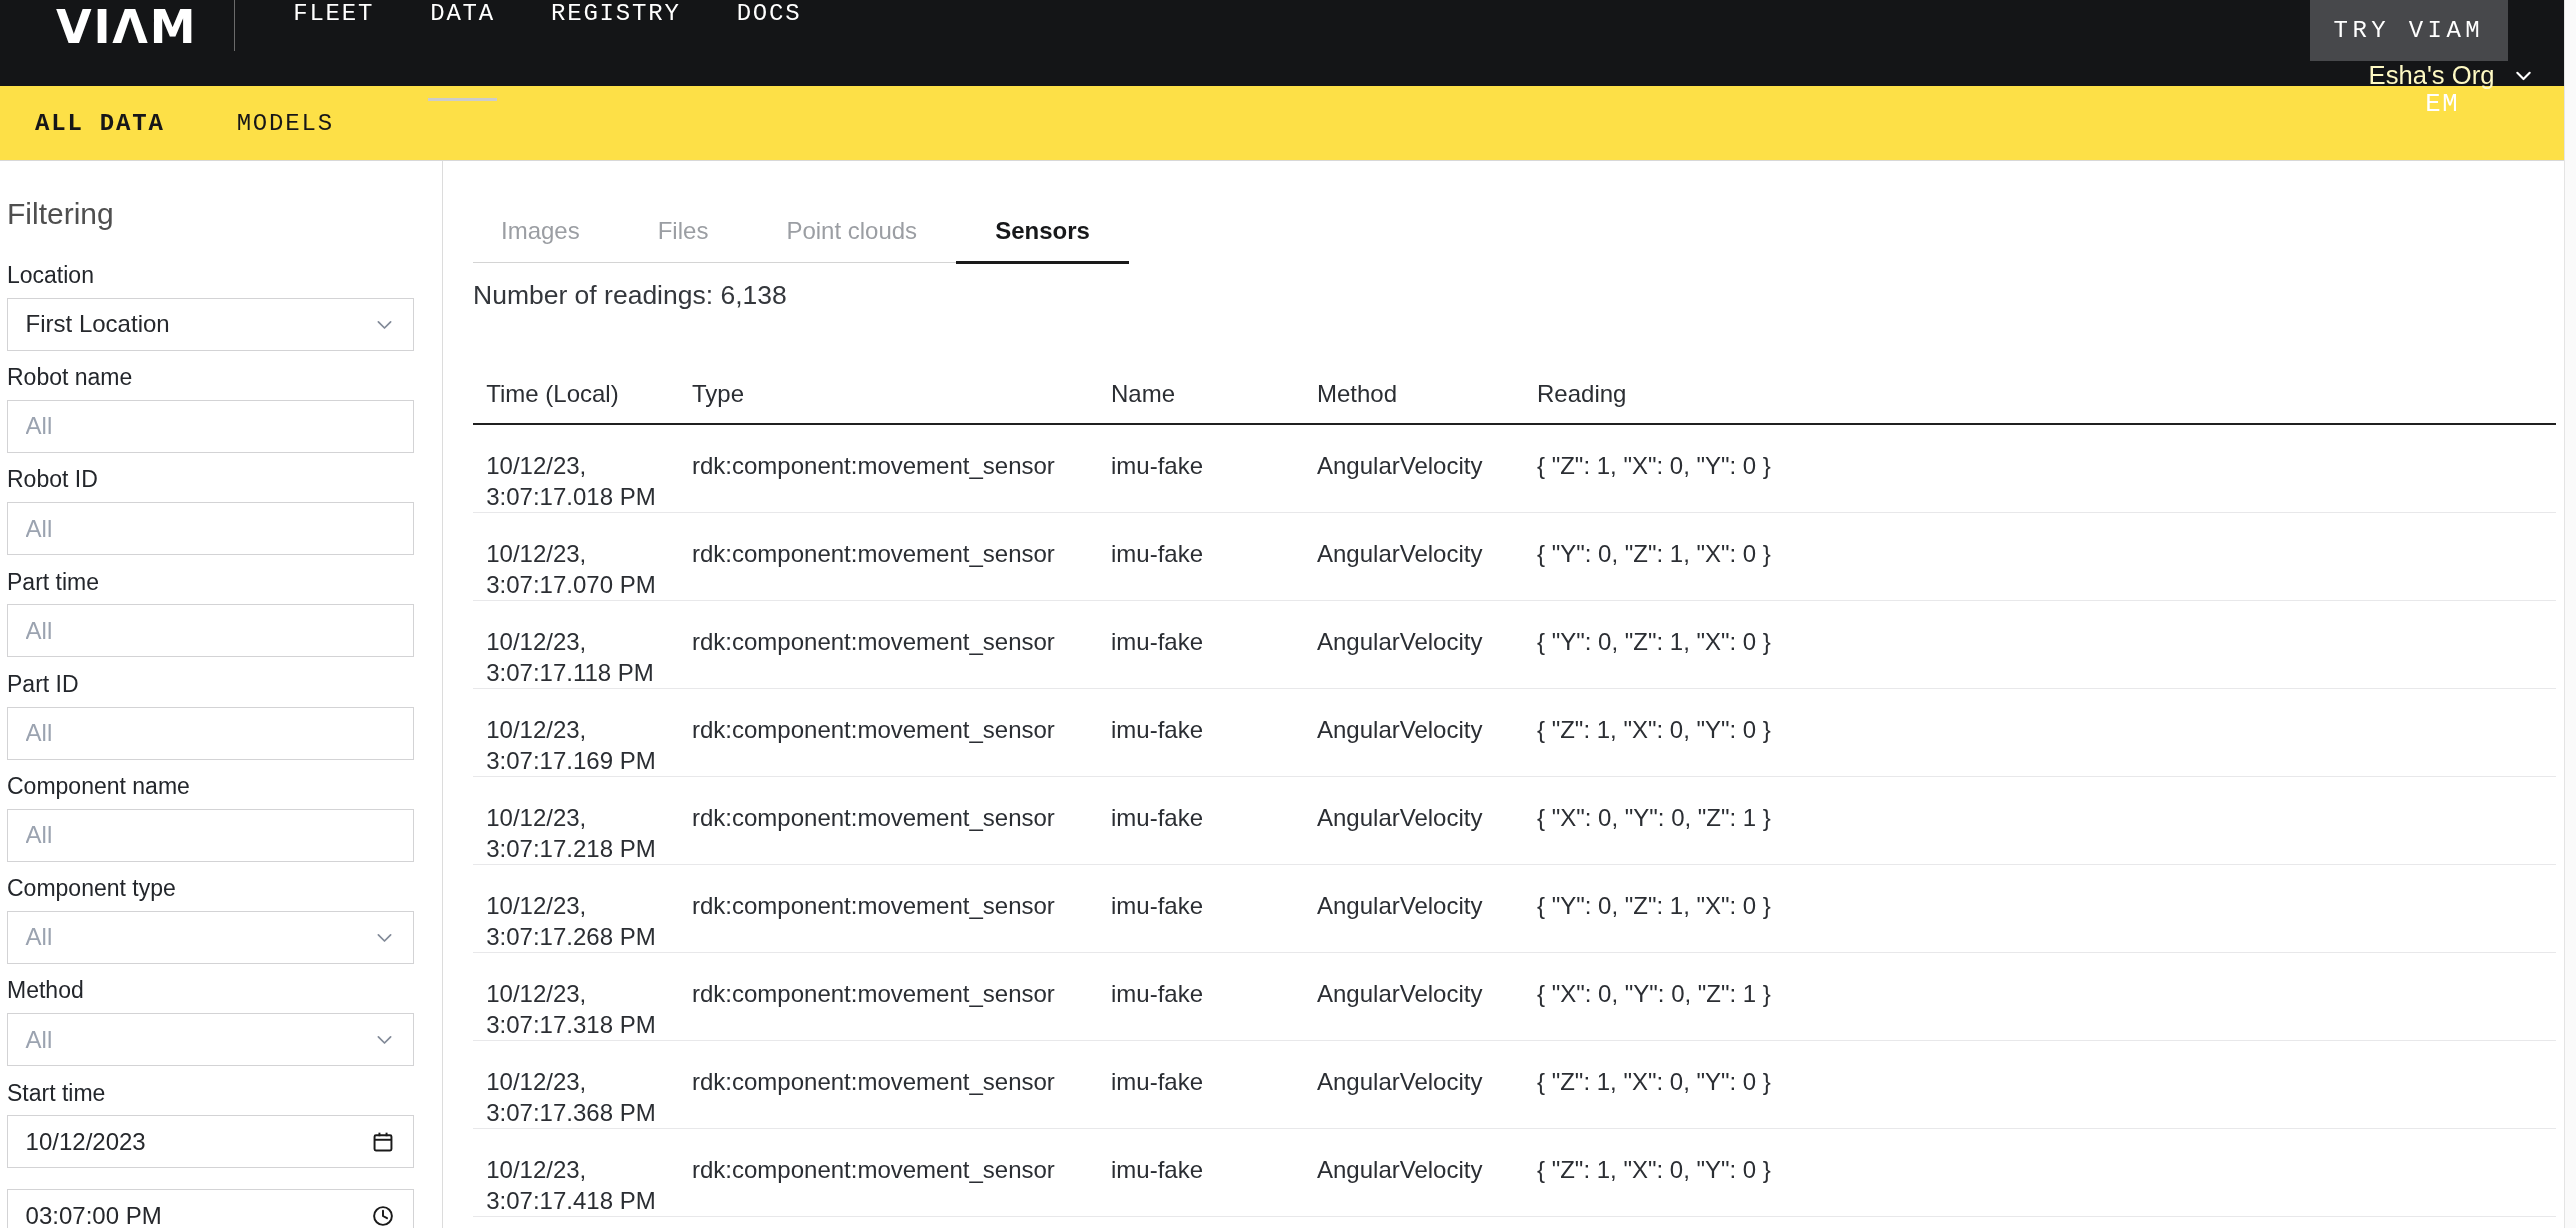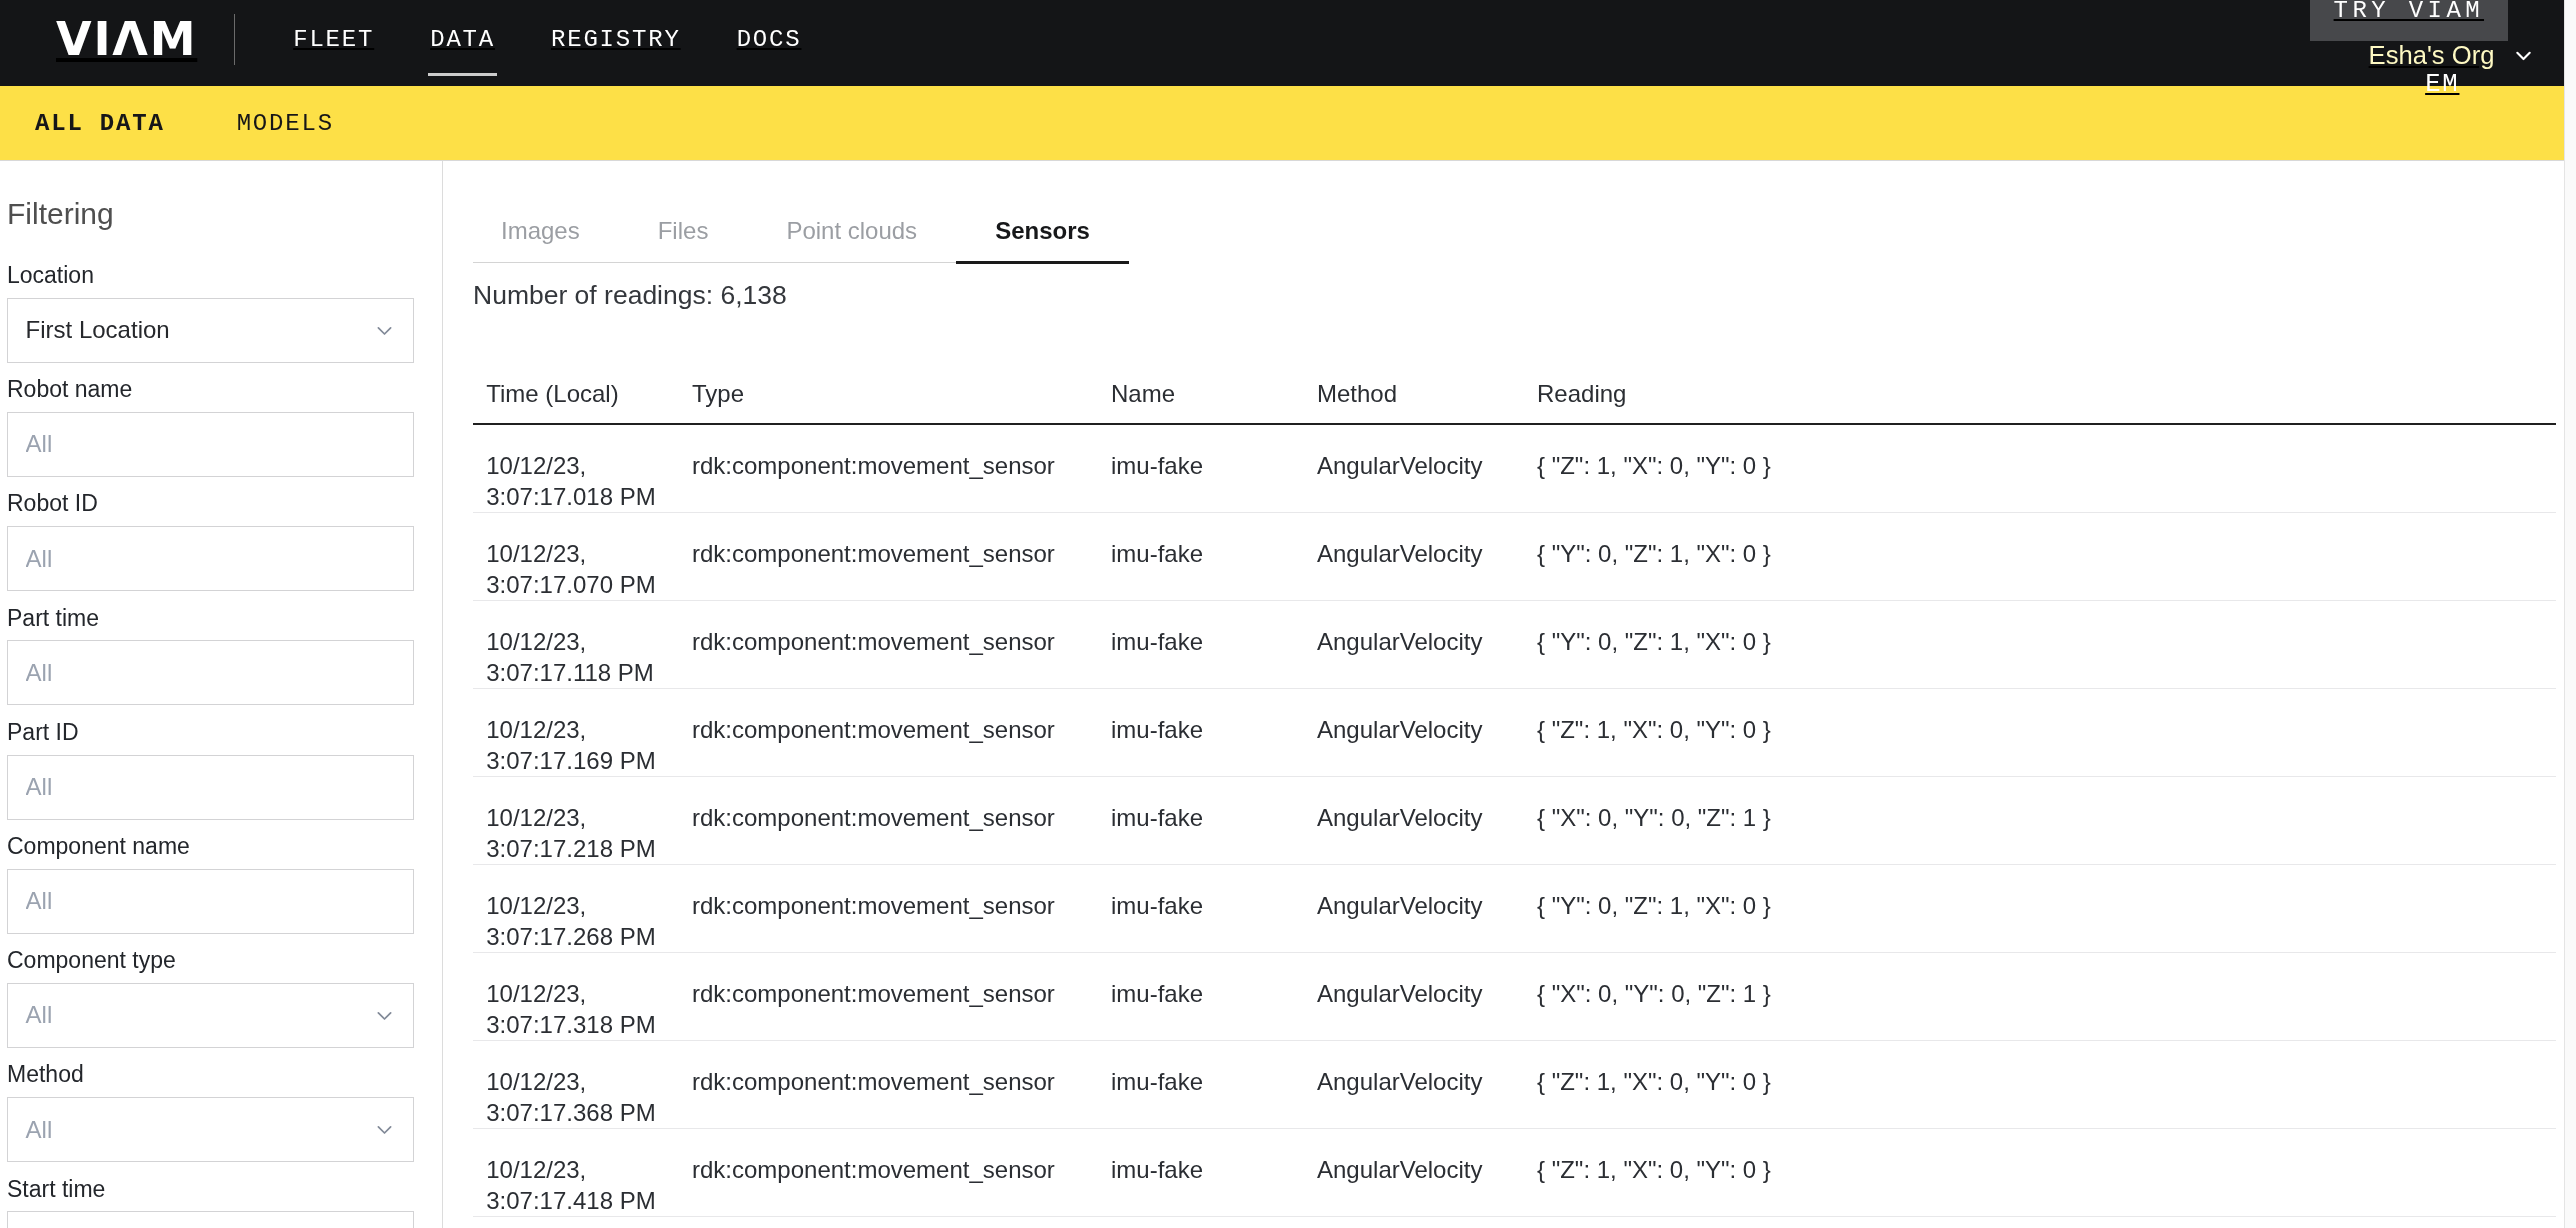--- a/index.html
+++ b/index.html
@@ -1,20 +1,20 @@
 <!DOCTYPE html>
 <html style="font-size:14px"><head>
 <meta charset="utf-8">
 <style>
   * { margin:0; padding:0; box-sizing:border-box; }
   html,body { width:2576px; height:1228px; overflow:hidden; background:#ffffff;
     font-family:"Liberation Sans","DejaVu Sans",sans-serif; }
 
   
-  .topnav { height:86px; background:#141517; display:flex; align-items:center; padding:0 41px 8px 56px; position:relative;text-decoration:underline; }
+  .topnav { height:86px; background:#141517; display:flex; padding:0 41px 8px 56px; position:relative; }
   .logo { color:#ffffff; font-size:46px; font-weight:900; letter-spacing:1.8px; font-family:"DejaVu Sans",sans-serif; }
   .nav-divider { width:0.9px; height:51px; background:#6b6b6b; margin-left:37px; }
   .nav-links { display:flex; gap:56px; margin-left:58px; }
   .nav-link { font-family:"Liberation Mono","DejaVu Sans Mono",monospace; font-size:24px; letter-spacing:1.8px;
     color:#ffffff; position:relative; cursor:pointer; }
   .nav-link.active::after { content:""; position:absolute; left:-1.8px; right:-1.8px; bottom:-23px; height:2.6px; background:#cccccc; }
   .topnav-right { margin-left:auto; display:flex; align-items:center;flex-direction:column; }
   .try-btn { background:#47484b; color:#ffffff; font-family:"Liberation Mono","DejaVu Sans Mono",monospace;
     font-size:24px; letter-spacing:4.4px; padding:17px 24px; border:none; cursor:pointer; }
   .org { color:#fef9c3; font-size:25.6px; display:flex; align-items:center; gap:17.6px; margin-left:86px; cursor:pointer; }
@@ -30,21 +30,21 @@
 
   
   .layout { display:flex; height:1067px; }
 
   
   .sidebar { width:443px; min-width:443px; border-right:0.9px solid #dcdcdc; padding:35px 28px 0 7px; overflow:hidden; }
   .filter-title { font-size:30px; line-height:35px; color:#4f4f4f; font-weight:400; }
   .fgroup { margin-bottom:12.4px; }
   .fgroup.first { margin-top:30px; }
   .flabel { font-size:23px; line-height:28px; color:#23262b; margin-bottom:8.8px; }
-  .control { height:65px; border:0.9px solid #d3d3d5; background:#ffffff; display:flex; align-items:center;
+  .control { height:53px; border:0.9px solid #d3d3d5; background:#ffffff; display:flex; align-items:center;
     justify-content:space-between; padding:0 17.6px; font-size:24px; color:#26282c; cursor:pointer; }
   .control .ph { color:#9ba3b0; }
   input.control { width:100%; display:block; cursor:text; outline:none;
     font-family:"Liberation Sans","DejaVu Sans",sans-serif; }
   input.control::placeholder { color:#9ba3b0; opacity:1; }
   .icon svg { display:block; }
   .time-control { margin-top:21px; }
 
   
   .main { flex:1; padding:0 20px 0 30px; overflow:hidden; }

